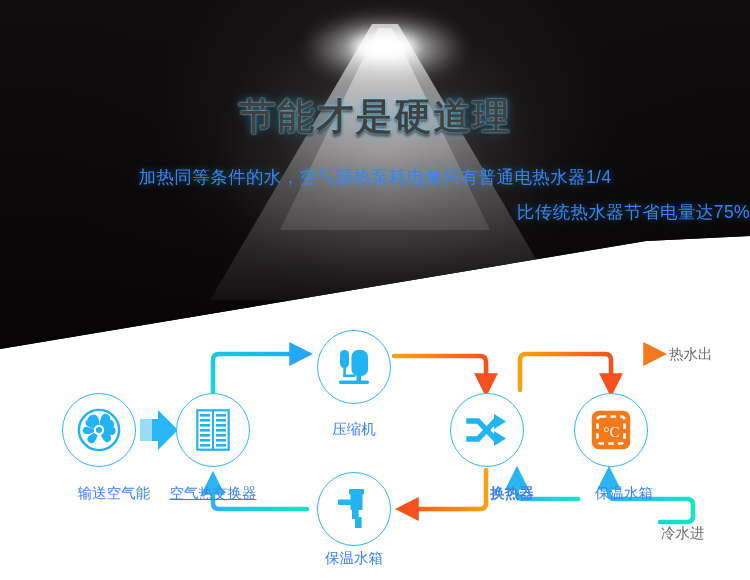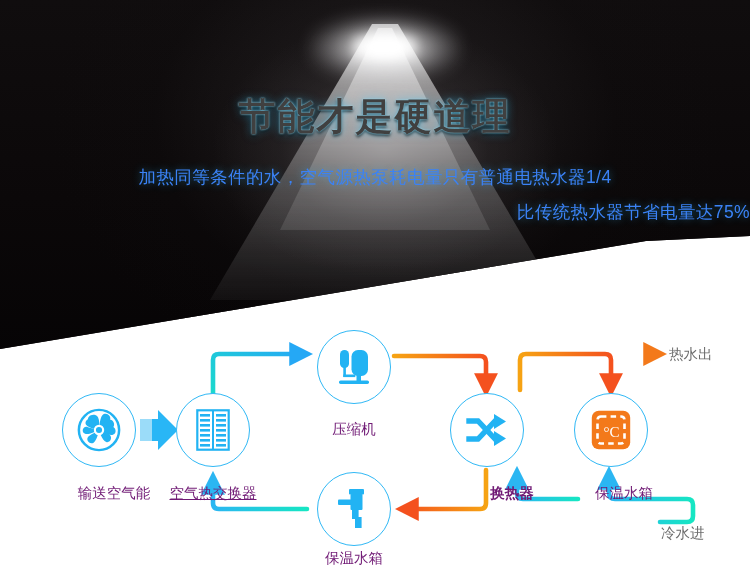--- a/index.html
+++ b/index.html
@@ -74,21 +74,21 @@
   .sub1 { top:165px; }
   .sub2 { top:200px;text-align:right; }
 
   
   .node {
     position:absolute; width:74px; height:74px; border-radius:50%;
     border:1.6px solid #30b8f5; background:#ffffff;
     display:flex; align-items:center; justify-content:center;
   }
   .nlabel {
-    position:absolute; font-size:14.5px; color:#701a75; white-space:nowrap;
+    position:absolute; font-size:14.5px; color:#3b82f6; white-space:nowrap;
     text-align:center;
   }
   .sidelabel {
     position:absolute; font-size:14.5px; color:#6d6d6d; white-space:nowrap;
   }
   svg.wires { position:absolute; left:0; top:0; width:750px; height:580px; pointer-events:none; }
   .icon-svg { display:block; }
 </style>
 </head>
 <body>

